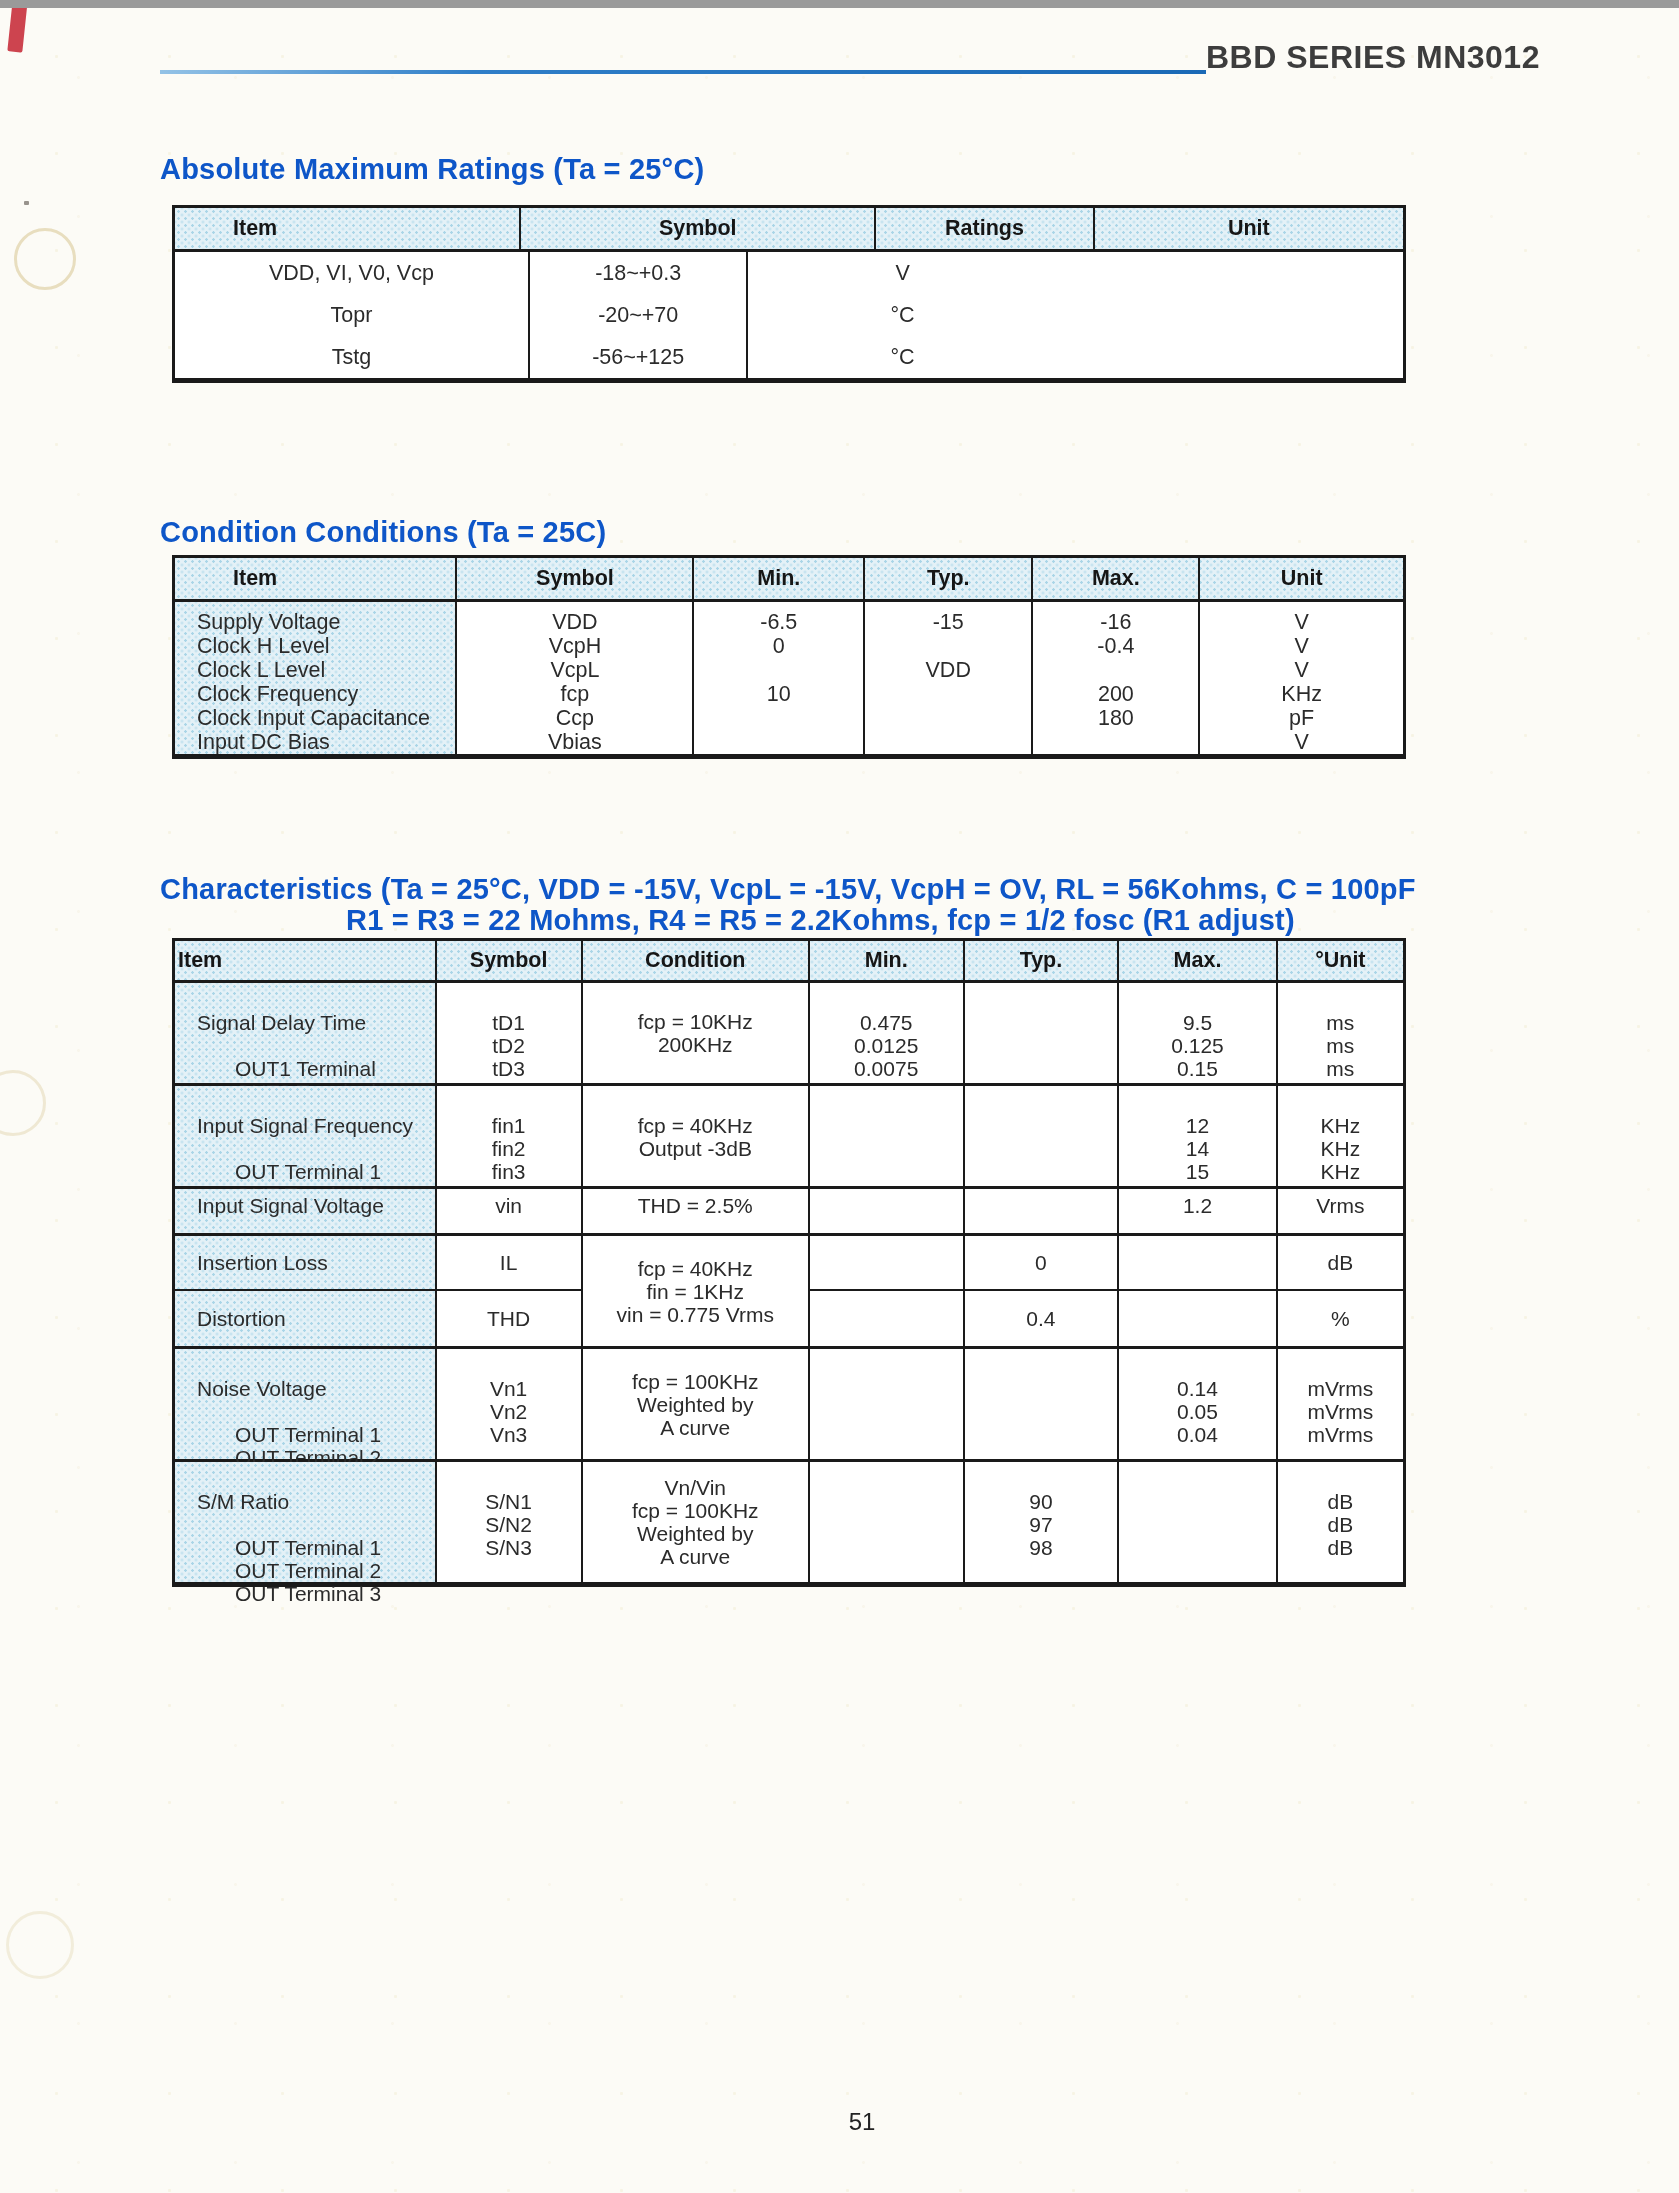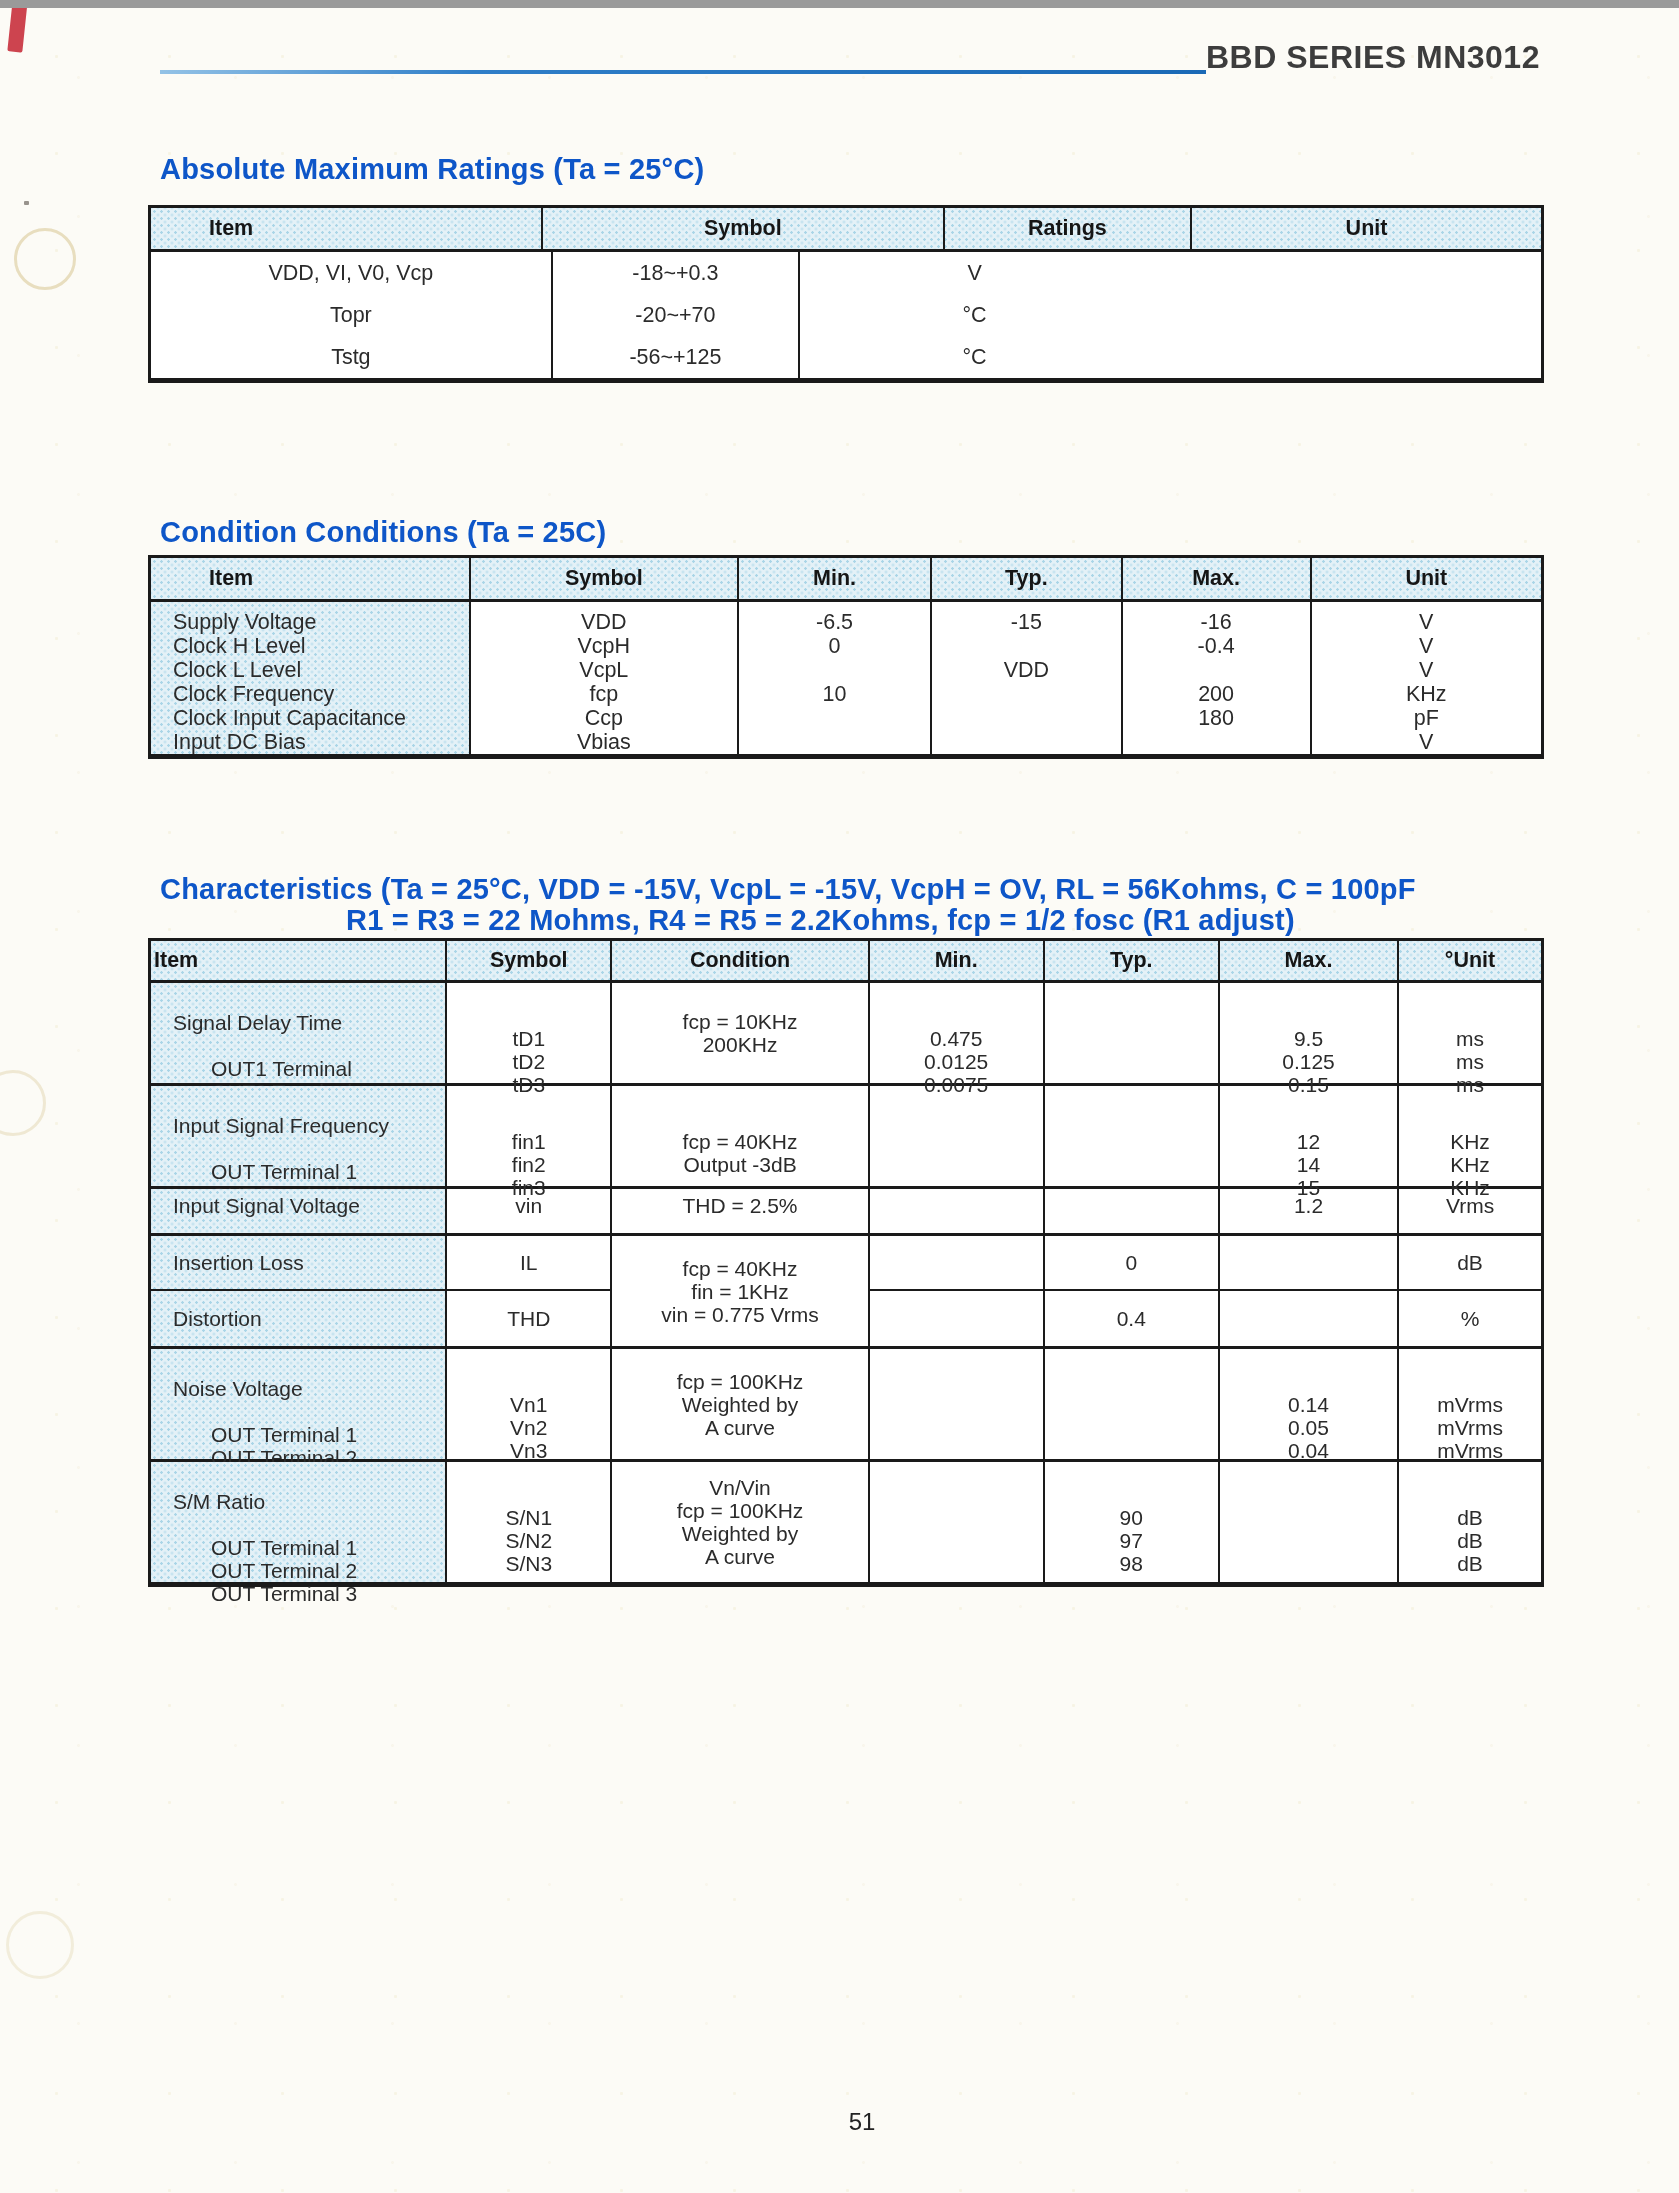--- a/index.html
+++ b/index.html
@@ -34,21 +34,21 @@
   .ht{
     background-color:#e4f1f7;
     background-image:
       radial-gradient(circle, rgba(110,185,215,0.50) 1px, rgba(0,0,0,0) 1.5px),
       radial-gradient(circle, rgba(140,200,225,0.40) 1px, rgba(0,0,0,0) 1.5px);
     background-size:7px 7px,7px 7px;
     background-position:0 0,3.5px 3.5px;
   }
 
   
-  .tbl{position:absolute;left:148px;width:1396px;border:3px solid #1a1a1a;border-bottom-width:5px;background:#ffffff;box-sizing:border-box;}
+  .tbl{position:absolute;left:172px;width:1234px;border:3px solid #1a1a1a;border-bottom-width:5px;background:#ffffff;box-sizing:border-box;}
   .thead{display:flex;border-bottom:3px solid #1a1a1a;}
   .th{box-sizing:border-box;border-right:2px solid #1a1a1a;text-align:center;font-weight:bold;font-size:21.5px;color:#161616;padding:8px 4px;}
   .th:last-child{border-right:none;}
   .th.left{text-align:left;padding-left:58px;}
 
   
   #t1{top:197px;}
   .t1-body{display:flex;height:126px;font-size:21.5px;}
   .t1-c{box-sizing:border-box;border-right:2px solid #1a1a1a;}
   .t1-c:last-child{border-right:none;}
@@ -64,21 +64,21 @@
 
   
   #t3{top:930px;}
   #t3 .th{padding:7px 3px;}
   .t3-row{display:flex;border-bottom:3px solid #1a1a1a;}
   .t3-row:last-child{border-bottom:none;}
   .c3{box-sizing:border-box;border-right:2px solid #1a1a1a;padding:5px 5px 0;line-height:23px;font-size:21px;white-space:pre-line;text-align:center;}
   .c3:last-child{border-right:none;}
   .c3.item{text-align:left;padding-left:22px;}
   .c3.item .subs{padding-left:38px;white-space:pre-line;}
-  .off1{padding-top:44px;}
+  .off1{padding-top:28px;}
   .condc{display:flex;flex-direction:column;justify-content:center;align-items:center;padding:0 4px;}
   .rh-delay{height:100px;}
   .rh-freq{height:100px;}
   .rh-vin{height:44px;}
   .rh-noise{height:110px;}
   .rh-sm{height:120px;}
   
   .io{display:flex;border-bottom:3px solid #1a1a1a;height:110px;}
   .io .ccol{box-sizing:border-box;border-right:2px solid #1a1a1a;display:flex;flex-direction:column;font-size:21px;line-height:23px;}
   .io .ccol:last-child{border-right:none;}

